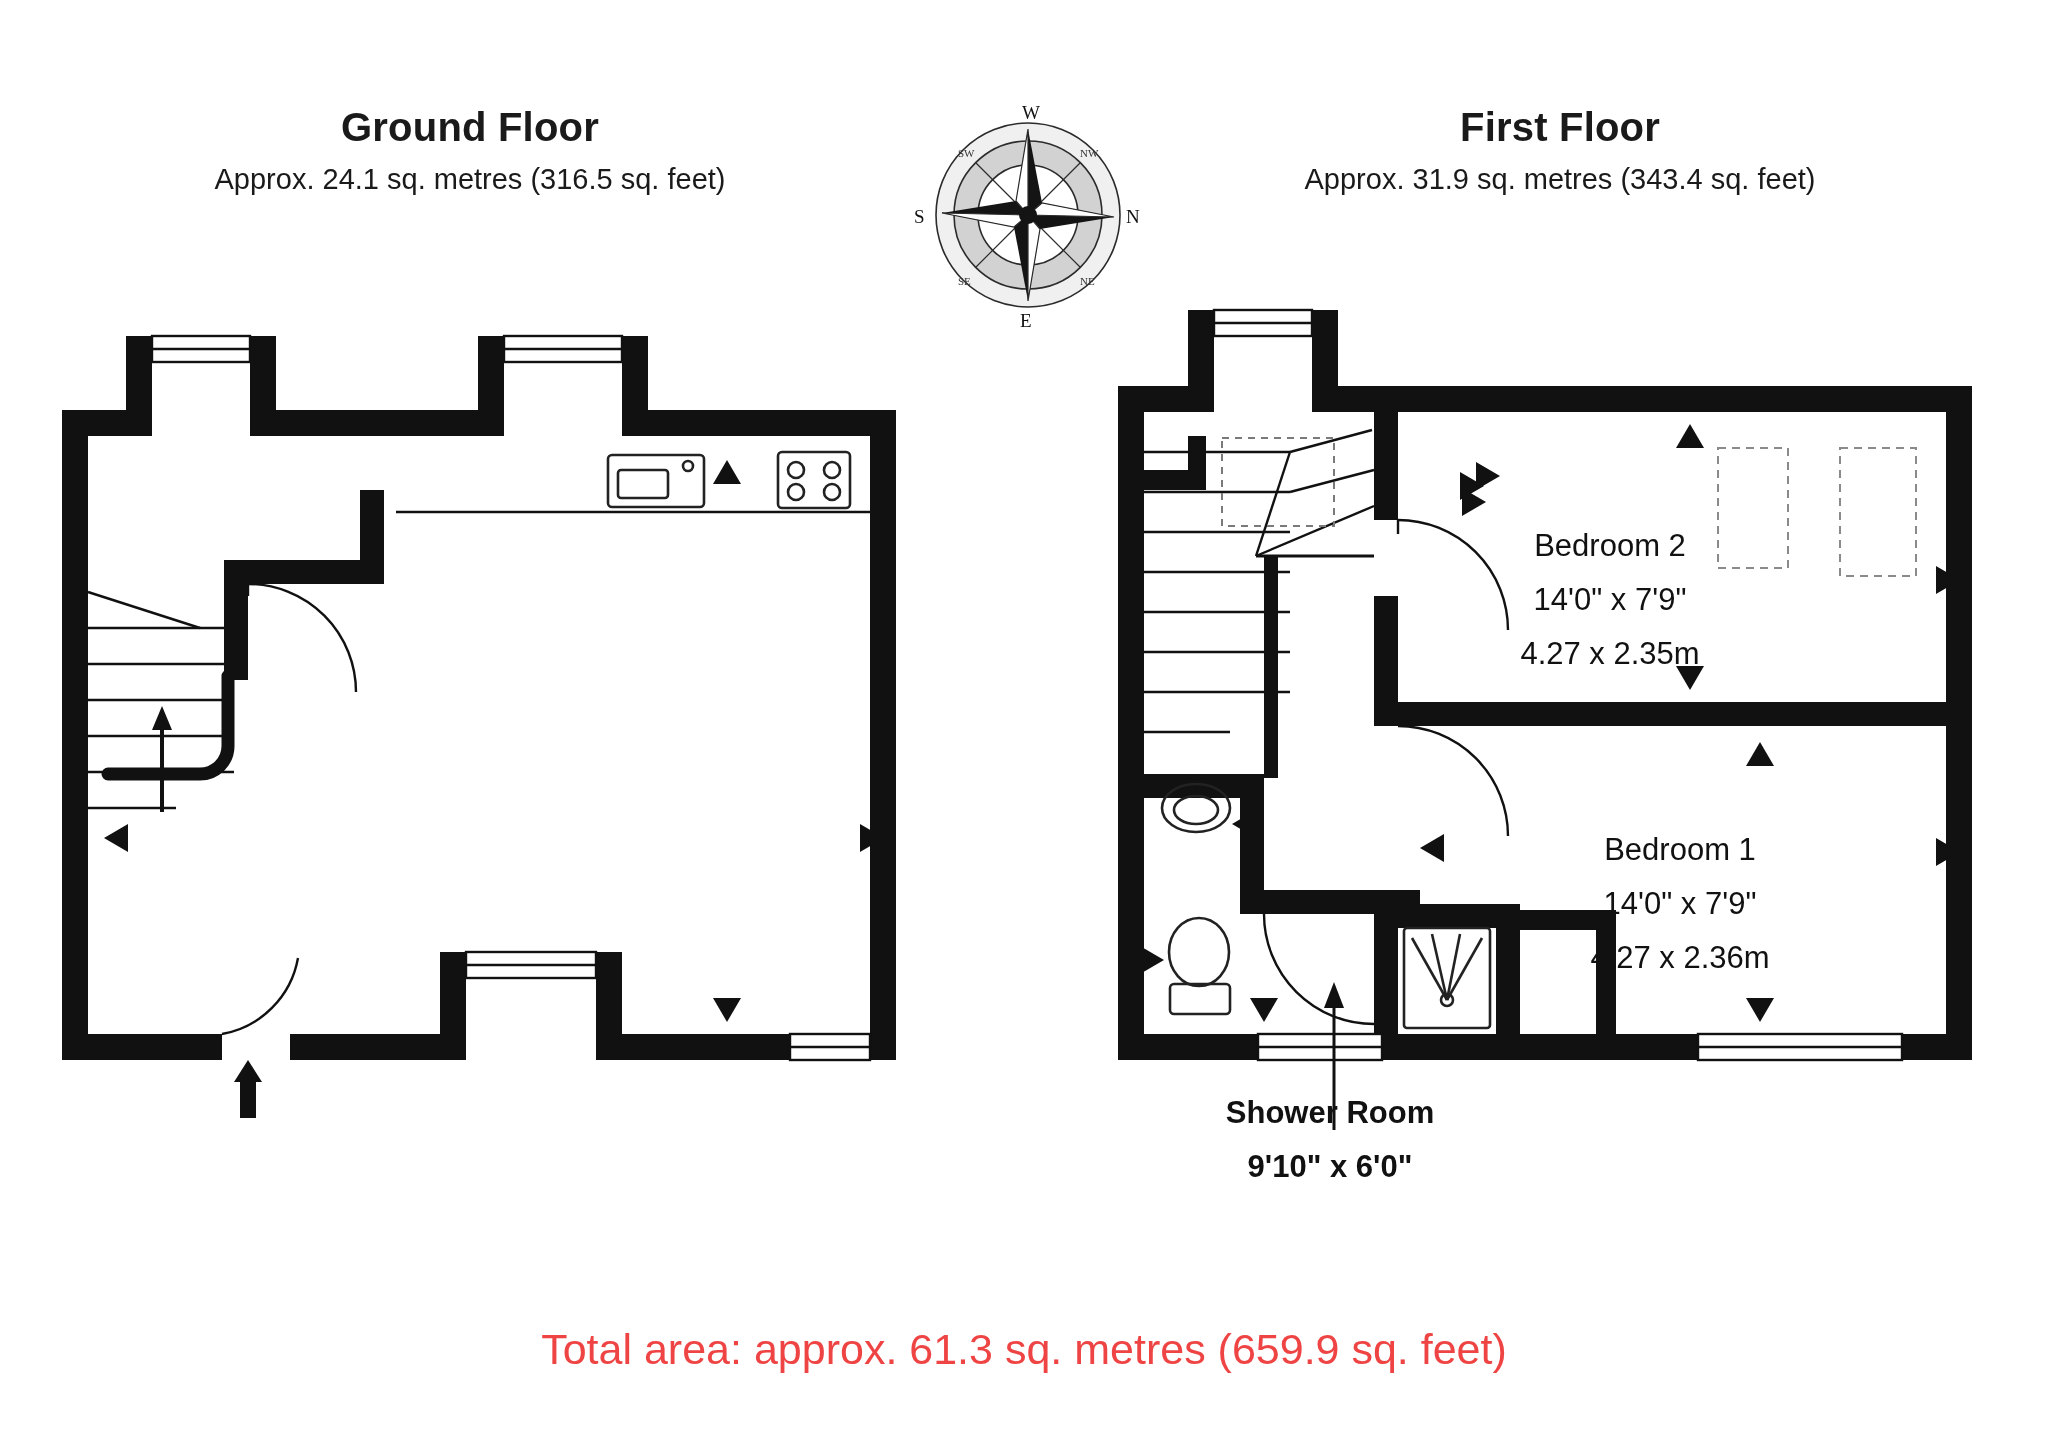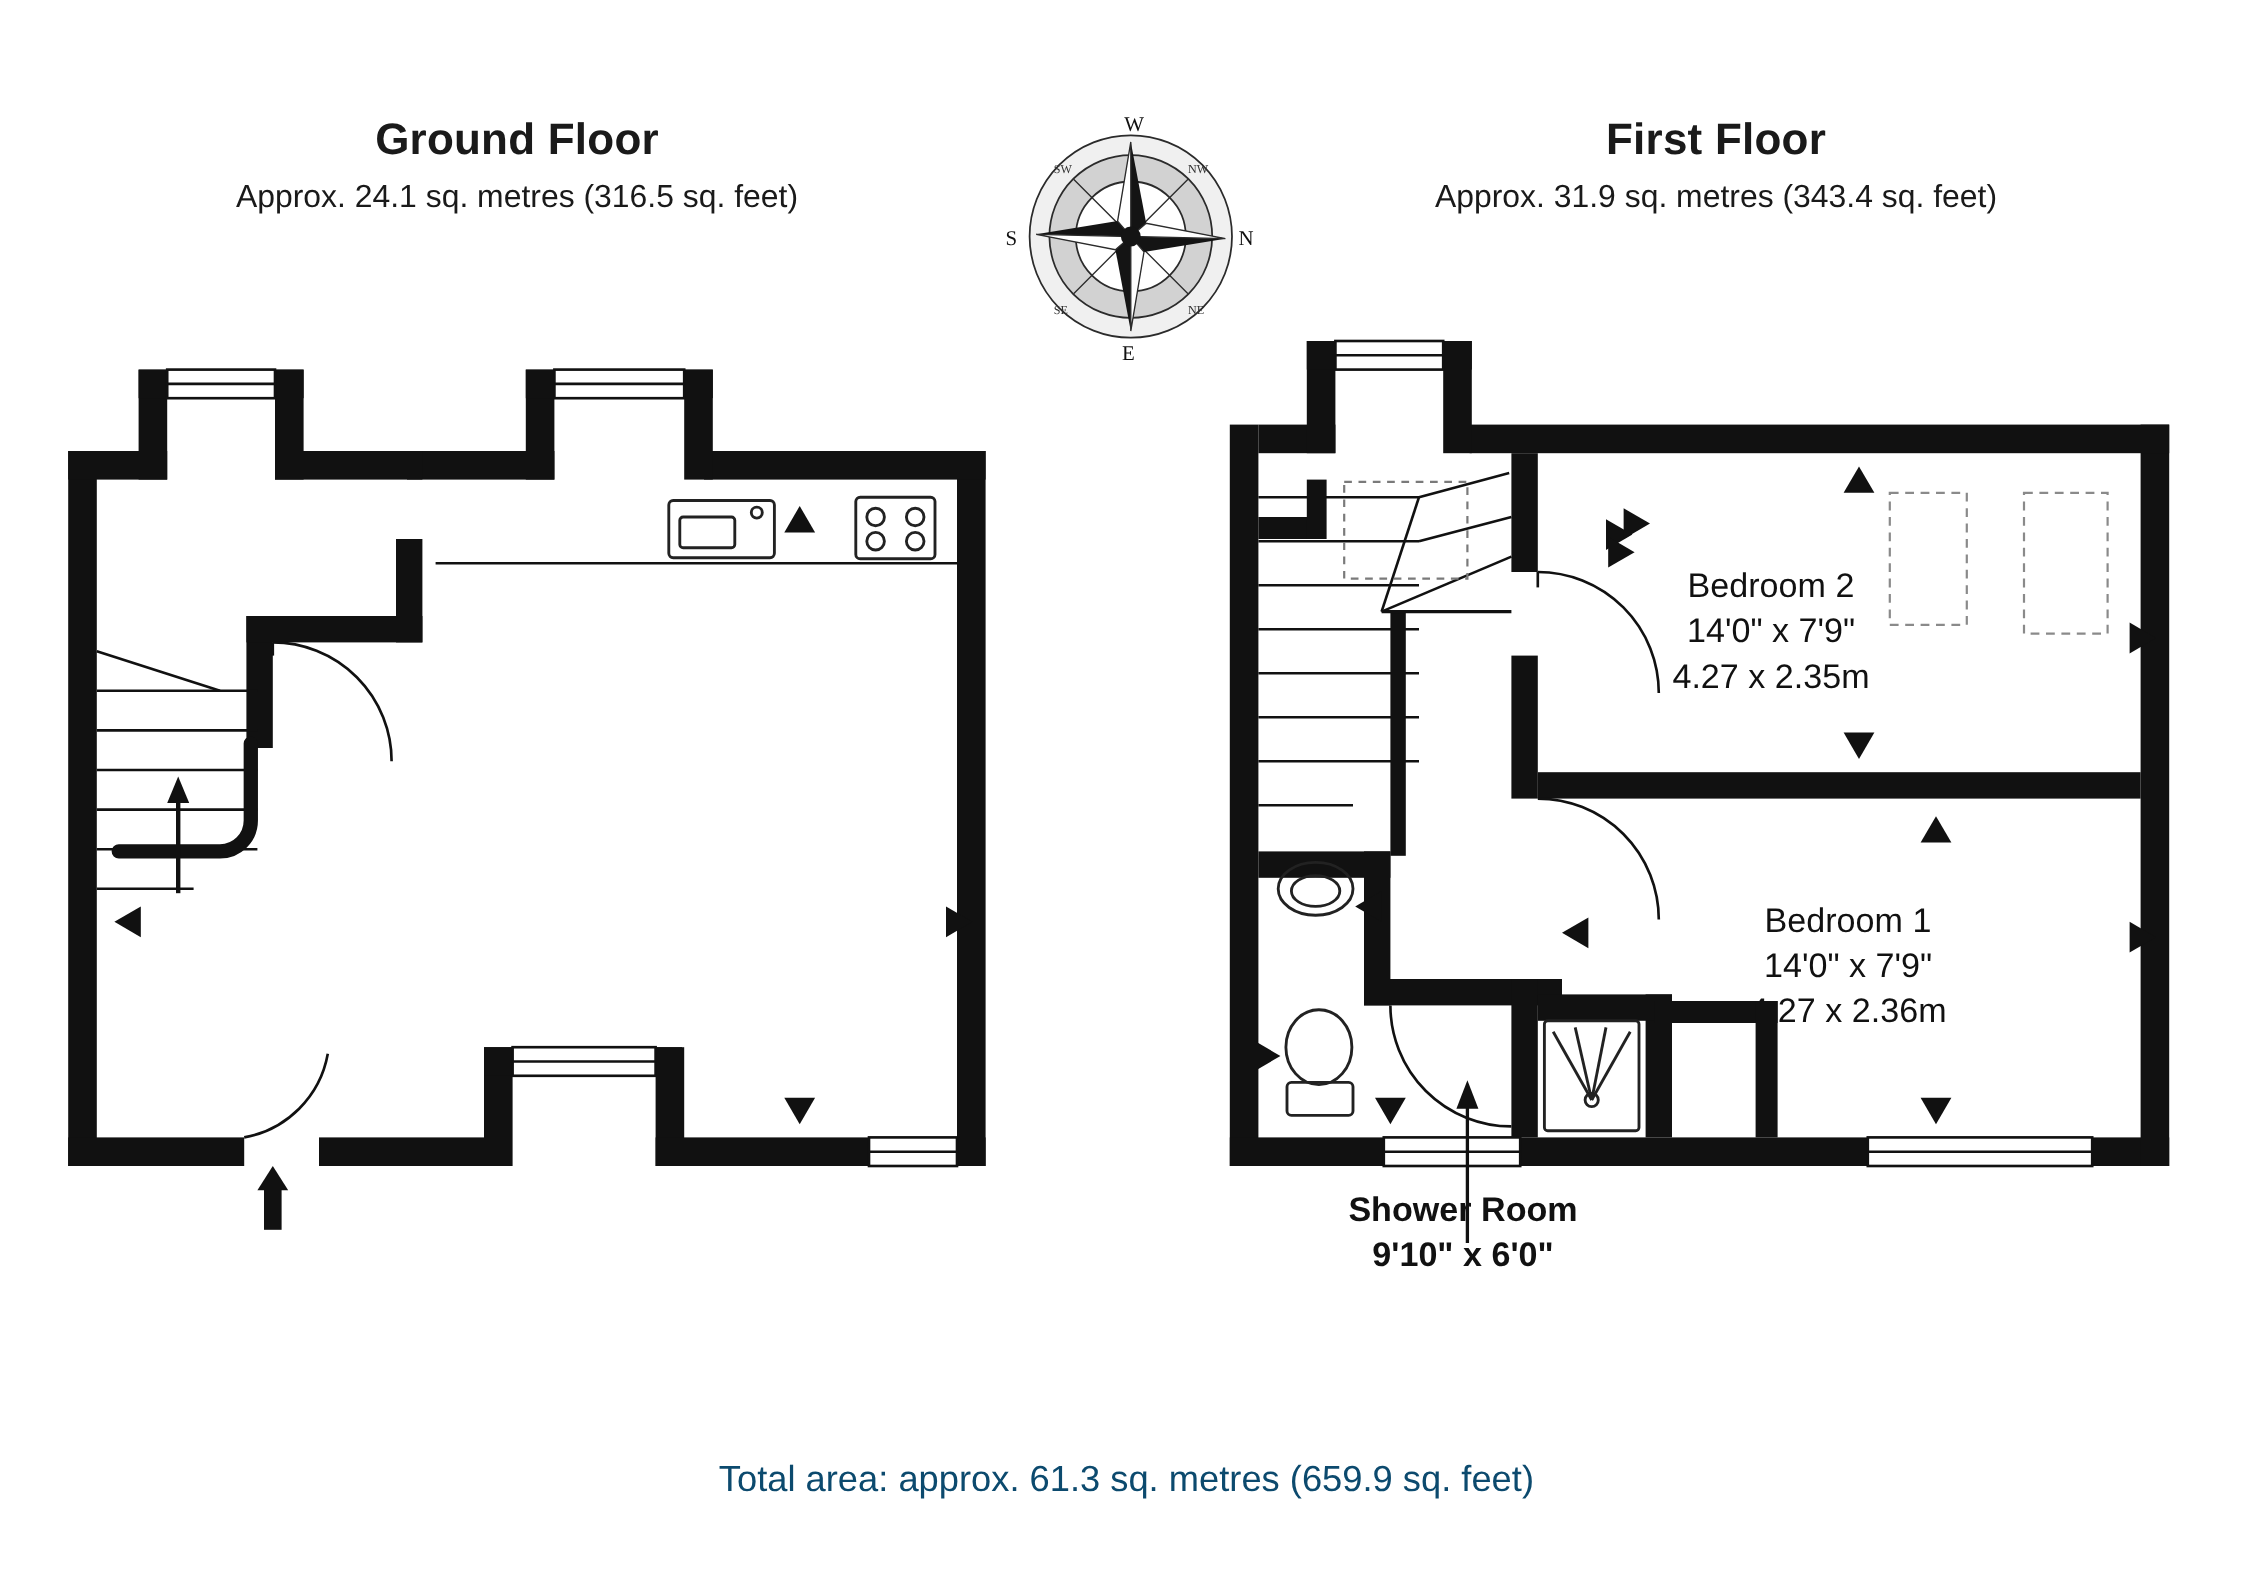--- a/index.html
+++ b/index.html
@@ -36,26 +36,27 @@
   .room-label {
     position: absolute;
     text-align: center;
     font-size: 31px;
     line-height: 1.32;
     color: #111111;
     white-space: nowrap;
   }
   .room-label .ln {
     display: block;
+    margin-top: 13px;
   }
   .total-area {
     position: absolute;
     text-align: center;
-    font-size: 33px;
-    color: #0c4a6e;
+    font-size: 43px;
+    color: #ef4444;
     width: 100%;
     left: 0;
   }
   svg.plan {
     position: absolute;
     left: 0;
     top: 0;
     width: 2048px;
     height: 1447px;
   }

